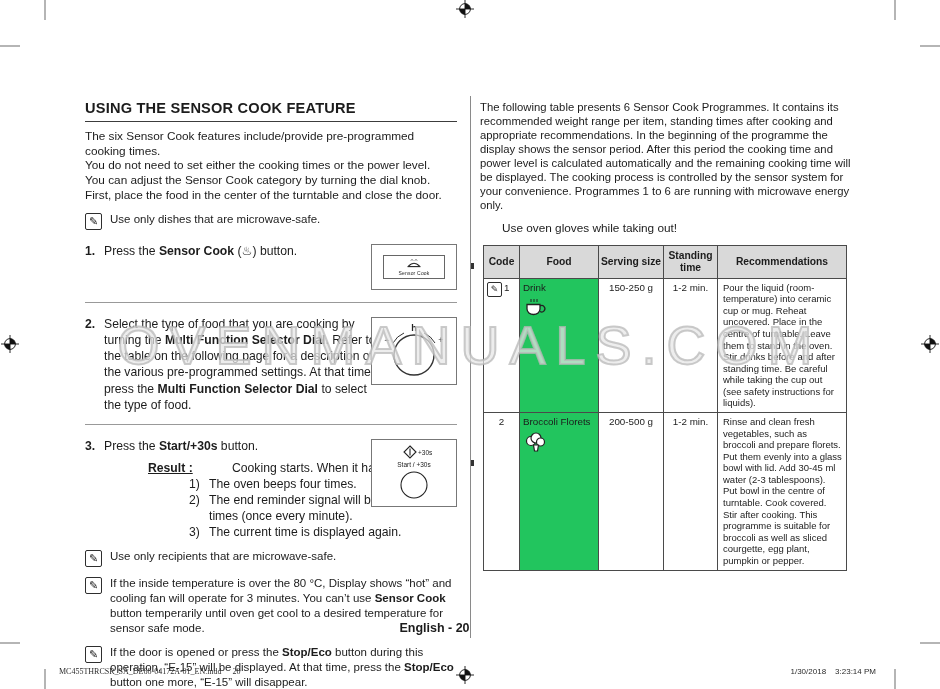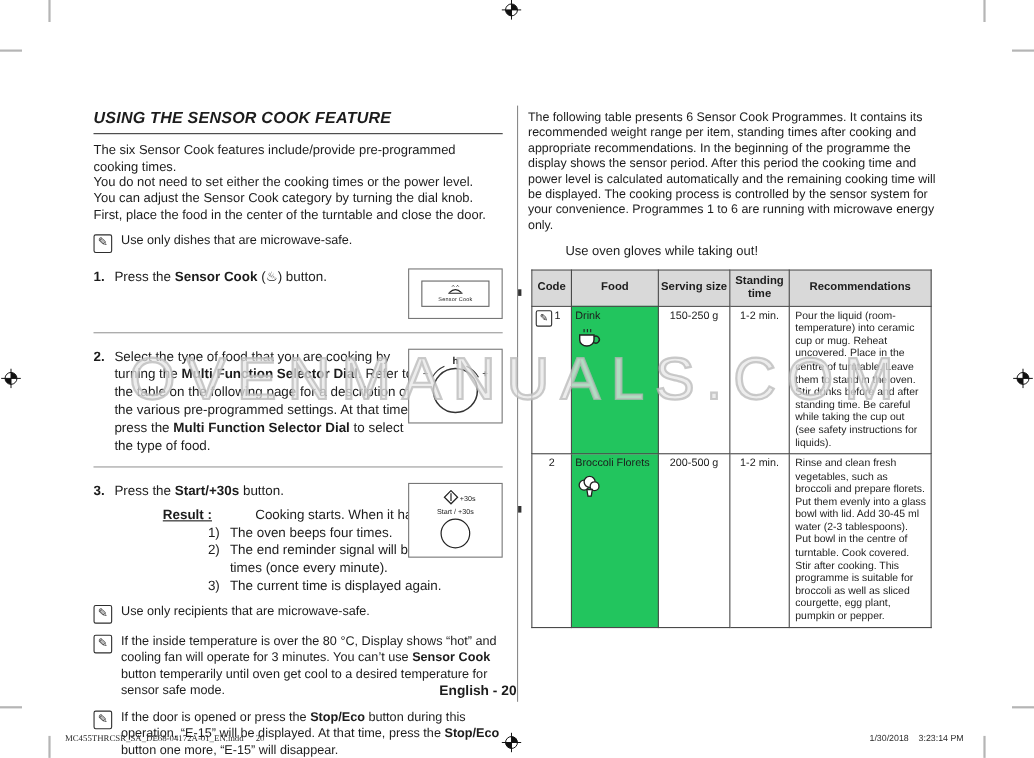--- a/index.html
+++ b/index.html
@@ -25,21 +25,20 @@
   }
 
   
   .col-left  { position:absolute; left:85px;  top:100px; width:372px; }
   .col-right { position:absolute; left:480px; top:100px; width:375px; }
 
   .h1 {
     font-size:14.6px; font-weight:bold; letter-spacing:0.2px;
     padding-bottom:5px; border-bottom:1.5px solid #3c3c3c; margin-bottom:7px;
     white-space:nowrap;
-    font-style:italic;
   }
 
   .intro-line { font-size:11.8px; line-height:1.24; }
   .right-intro { font-size:11.3px; line-height:1.24; }
 
   .note { display:flex; gap:8px; margin-top:9px; font-size:11.5px; line-height:1.3; }
   .note-icon {
     flex:none; width:15px; height:15px; border:1.3px solid #2e2e2e; border-radius:2px;
     font-size:11px; line-height:14px; text-align:center; margin-top:1px; background:#fff;
   }
@@ -79,21 +78,21 @@
   td.food-cell { background:#22c55e; }
   td.center { text-align:center; }
   .rec-cell { font-size:9.5px !important; line-height:1.22 !important; padding:3px 4px 3px 5px !important; }
   .code-flex { display:flex; gap:2px; align-items:flex-start; }
   .code-note-icon {
     flex:none; width:13px; height:13px; border:1.2px solid #2e2e2e; border-radius:2px;
     font-size:9px; line-height:12px; text-align:center; background:#fff;
   }
   .food-icon-wrap { margin-top:4px; }
 
-  .gloves { margin:9px 0 0 34px; font-size:11.8px; }
+  .gloves { margin:9px 0 0 22px; font-size:11.8px; }
 
   
   .page-footer {
     position:absolute; left:0; top:621px; width:869px; text-align:center;
     font-size:12.5px; font-weight:bold;
   }
   .print-left {
     position:absolute; left:59px; top:667px; font-family:"Liberation Serif", serif;
     font-size:8px; color:#2b2b2b;
   }

